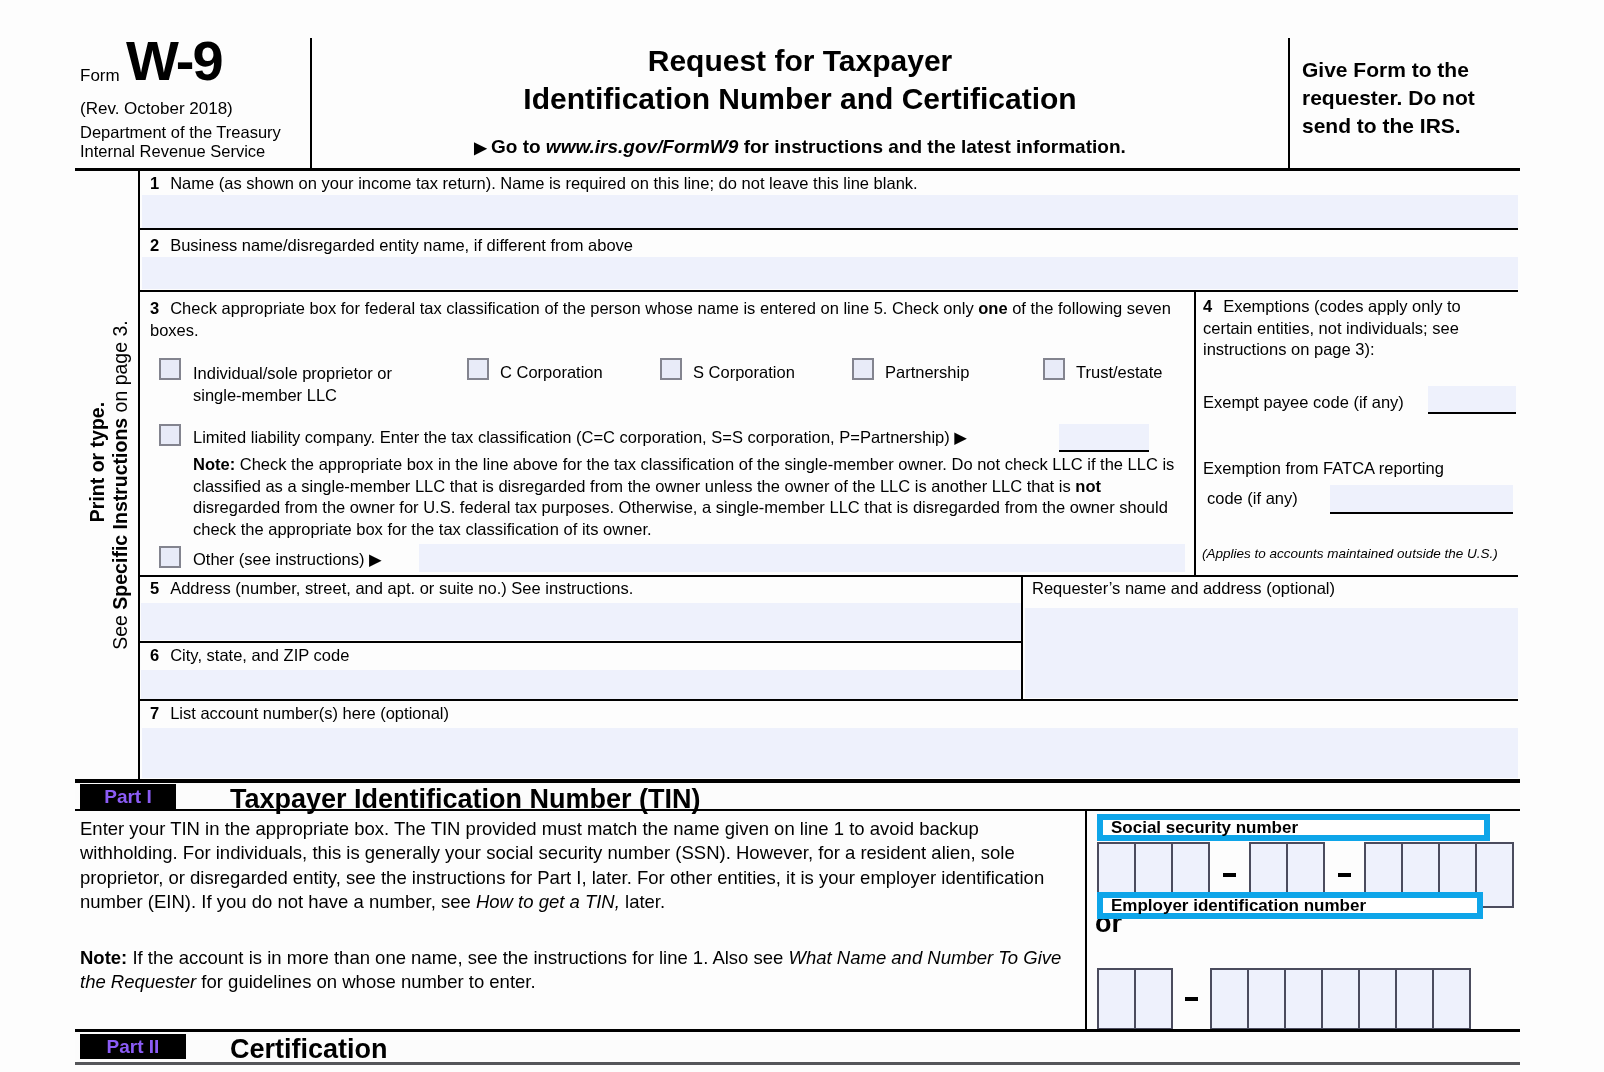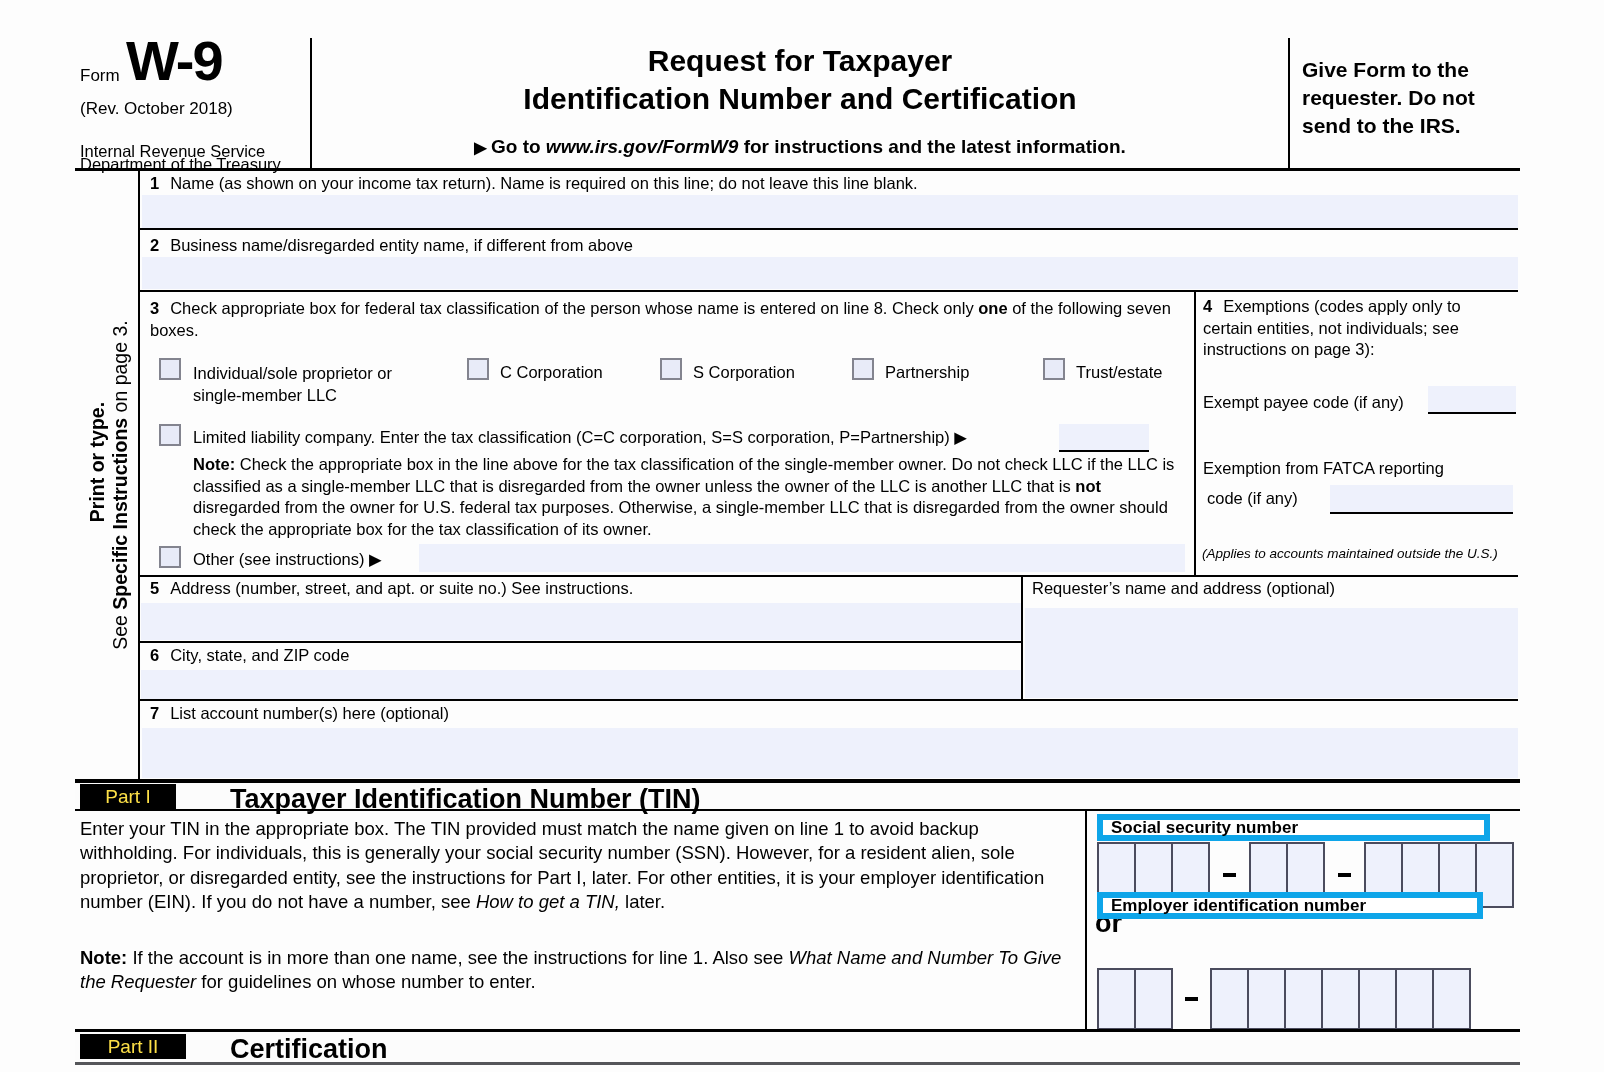--- a/index.html
+++ b/index.html
@@ -25,36 +25,36 @@
   .ufield{border-bottom:2px solid #000;}
   .cb{position:absolute;width:22px;height:22px;background:#e8ebf8;
       border:2px solid #83848f;box-sizing:border-box;cursor:pointer;}
   .cells{position:absolute;display:flex;align-items:center;}
   .cell{width:39px;background:#eef1fc;border:2px solid #4b4c5e;box-sizing:border-box;}
   .cell + .cell{margin-left:-2px;}
   .h66{height:66px;} .h62{height:62px;}
   .dash{width:13px;height:4px;background:#000;margin:0 13px;}
   .labelbox{position:absolute;border:6px solid #0ea5e9;background:#fff;box-sizing:border-box;
             display:flex;align-items:center;padding-left:8px;font-weight:bold;font-size:17px;}
-  .partbox{position:absolute;background:#000;color:#fde047;font-weight:normal;font-size:19px;
+  .partbox{position:absolute;background:#000;color:#8b5cf6;font-weight:bold;font-size:19px;
            display:flex;align-items:center;justify-content:center;text-align:right;}
   .partbar{position:absolute;background:#fcfcfc;border-bottom:2px solid #000;box-sizing:border-box;}
   .vtext{position:absolute;width:400px;height:22px;text-align:center;
          transform:rotate(-90deg);white-space:nowrap;font-size:19.5px;}
   .ctr{text-align:center;}
 </style>
 </head>
 <body>
 
 <div class="page">
 
   <div class="abs fs17" style="left:80px;top:66px;">Form</div>
   <div class="abs b" style="left:126px;top:28px;font-size:56px;letter-spacing:-2px;">W-9</div>
   <div class="abs fs17" style="left:80px;top:99px;">(Rev. October 2018)</div>
-  <div class="abs fs16" style="left:80px;top:122px;margin-top:32px;">Department of the Treasury</div>
+  <div class="abs fs16" style="left:80px;top:122px;">Department of the Treasury</div>
   <div class="abs fs16" style="left:80px;top:141px;">Internal Revenue Service</div>
 
   <div class="vline" style="left:310px;top:38px;width:2px;height:130px;"></div>
   <div class="vline" style="left:1288px;top:38px;width:2px;height:130px;"></div>
 
   <div class="abs fs30 b ctr" style="left:312px;top:80px;width:976px;">Identification Number and Certification</div>
   <div class="abs fs30 b ctr" style="left:312px;top:42px;width:976px;">Request for Taxpayer</div>
 
   <div class="abs fs19 ctr" style="left:312px;top:136px;width:976px;">
     <span class="b" style="font-size:16px;">▶ </span><span class="b">Go to </span><span class="bi">www.irs.gov/FormW9</span><span class="b"> for instructions and the latest information.</span>
@@ -83,21 +83,21 @@
     <span class="num">1</span><span>Name (as shown on your income tax return). Name is required on this line; do not leave this line blank.</span>
   </div>
   <input class="field" style="left: 142px; top: 195px; width: 1376px; height: 33px;">
 
   <div class="abs fs16" style="left:150px;top:235px;">
     <span class="num">2</span><span>Business name/disregarded entity name, if different from above</span>
   </div>
   <input class="field" style="left: 142px; top: 257px; width: 1376px; height: 32px;">
 
   <div class="abs fs16" style="left:150px;top:298px;width:1032px;">
-    <span class="num">3</span><span>Check appropriate box for federal tax classification of the person whose name is entered on line 8. Check only </span><span class="b">one</span><span> of the following seven boxes.</span>
+    <span class="num">3</span><span>Check appropriate box for federal tax classification of the person whose name is entered on line 5. Check only </span><span class="b">one</span><span> of the following seven boxes.</span>
   </div>
 
   <div class="cb" style="left:159px;top:358px;"></div>
   <div class="abs fs16" style="left:193px;top:362px;width:242px;line-height:22px;">Individual/sole proprietor or single-member LLC</div>
 
   <div class="cb" style="left:467px;top:358px;"></div>
   <div class="abs fs16 nowrap" style="left:500px;top:362px;">C Corporation</div>
 
   <div class="cb" style="left:660px;top:358px;"></div>
   <div class="abs fs16 nowrap" style="left:693px;top:362px;">S Corporation</div>

